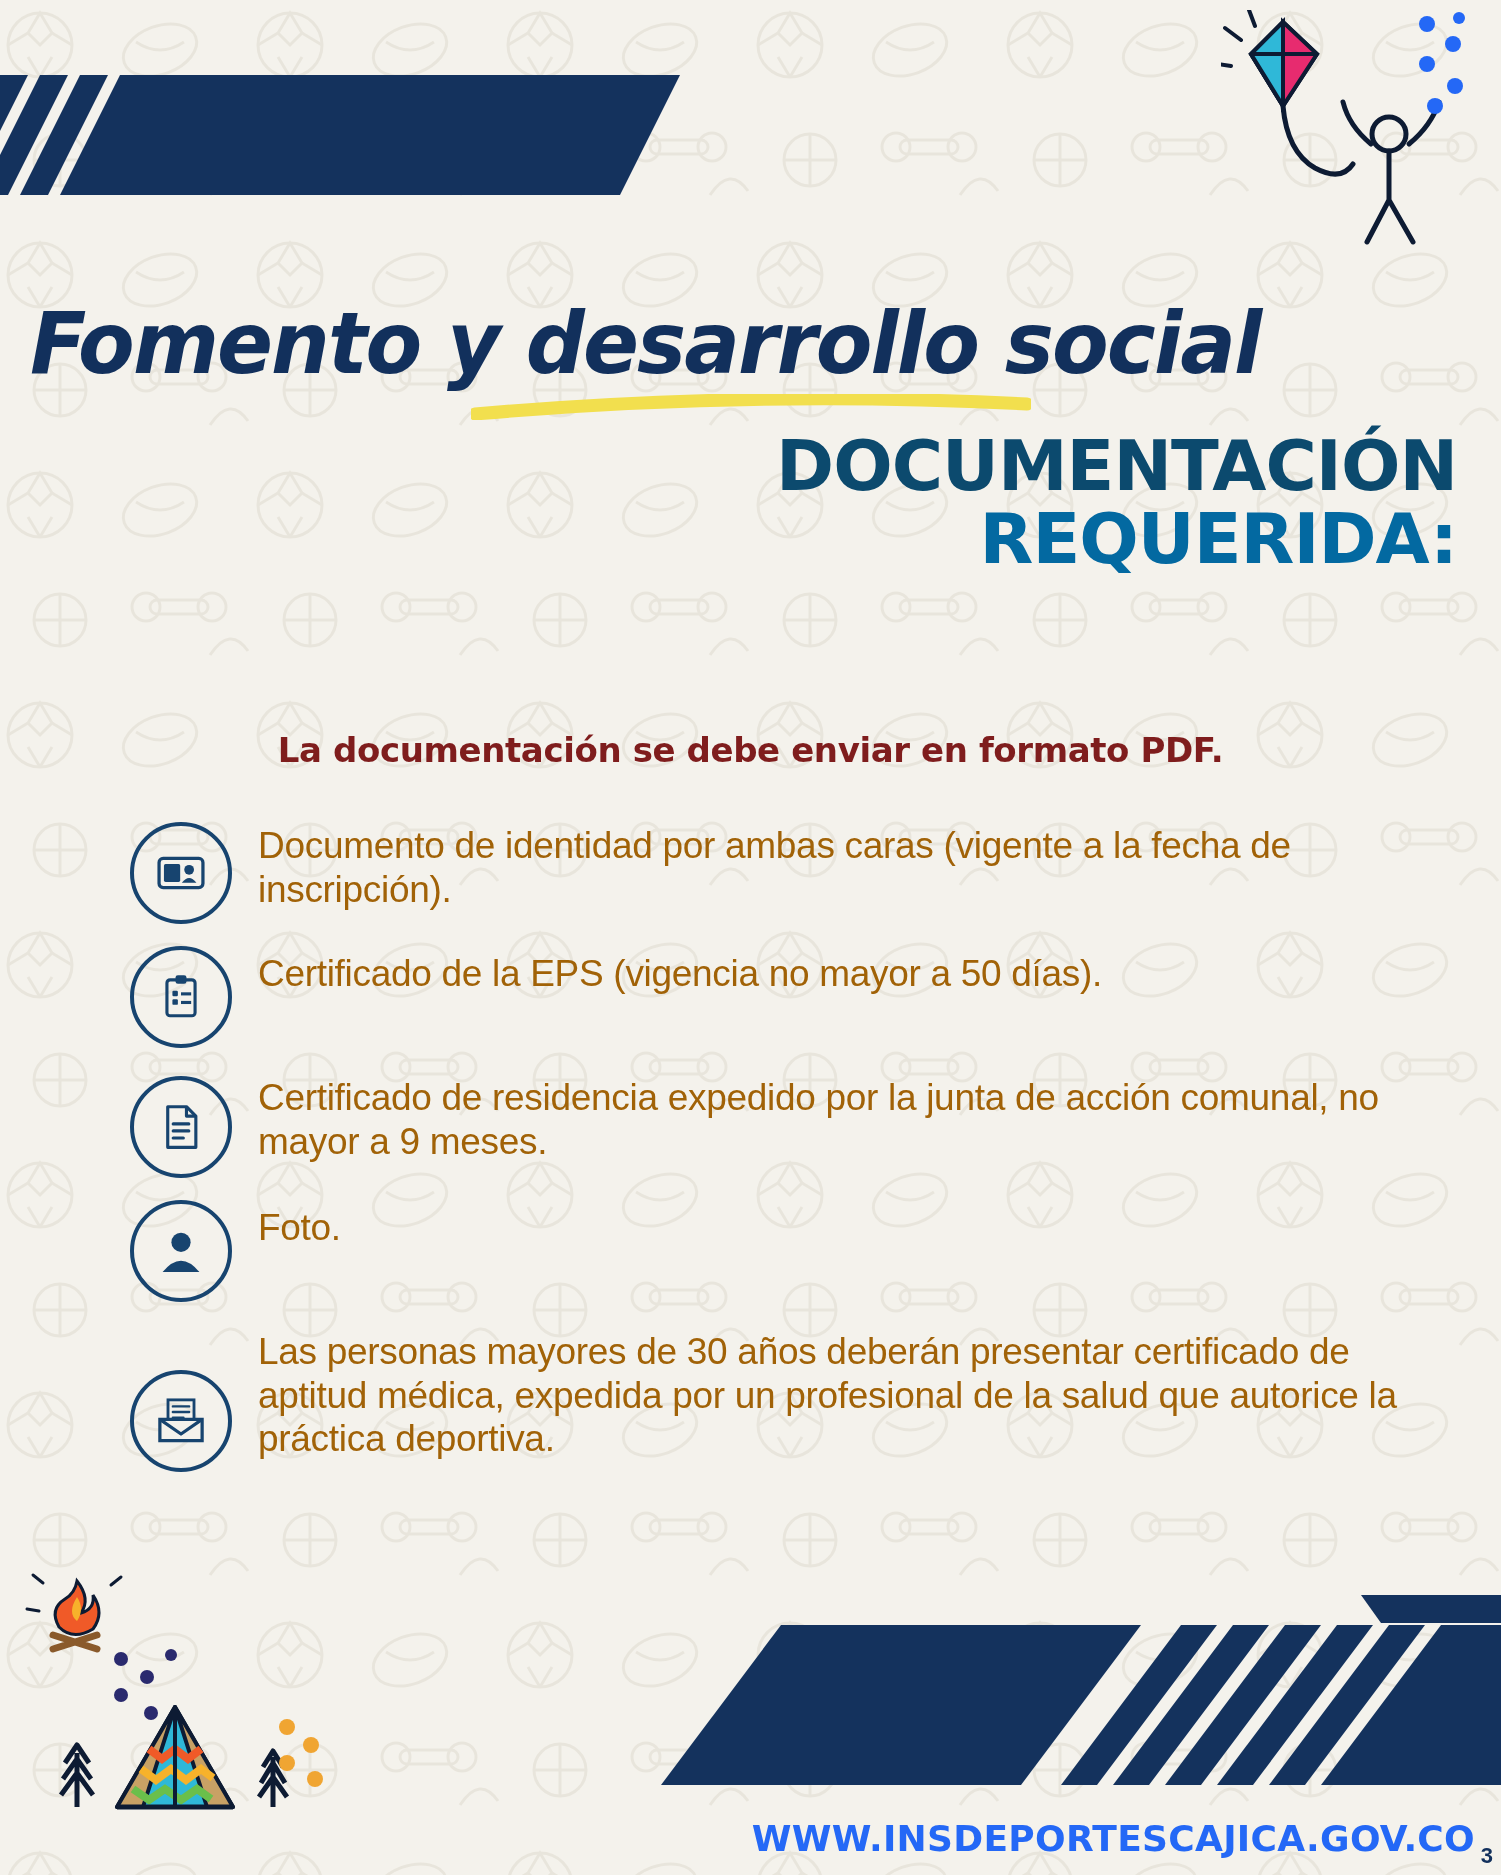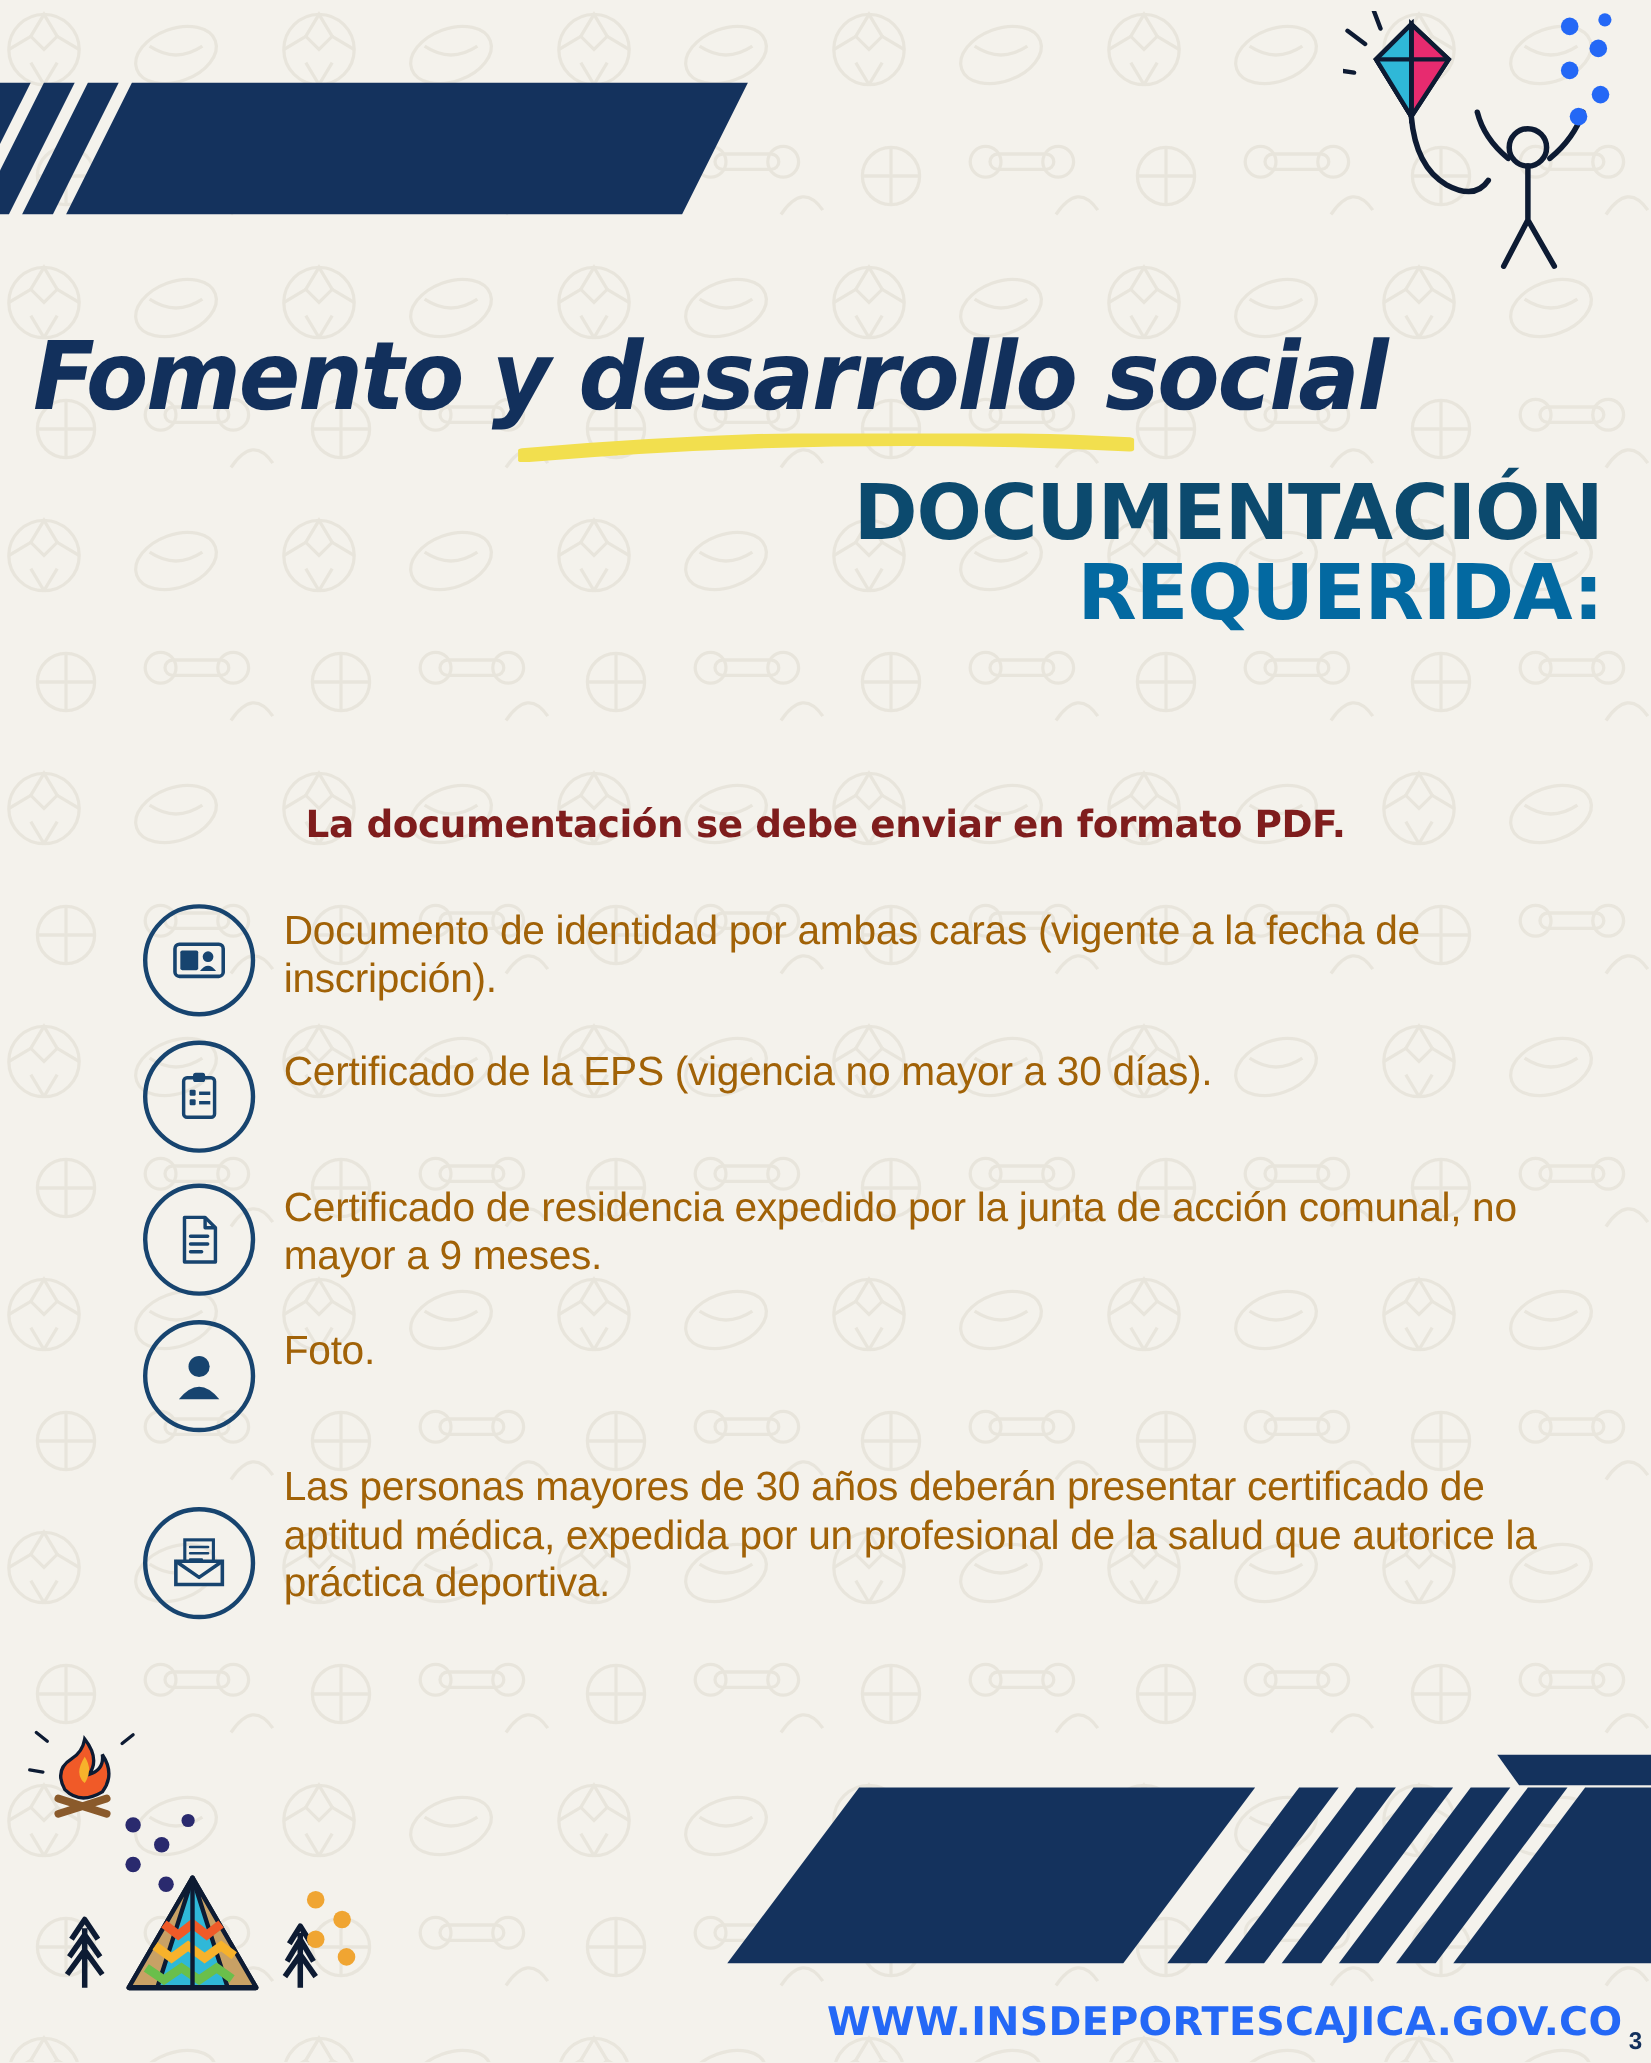--- a/index.html
+++ b/index.html
@@ -300,21 +300,21 @@
           <rect x="14" y="10" width="36" height="46" rx="4" fill="none" stroke="#17446f" stroke-width="4"></rect>
           <rect x="25" y="4" width="14" height="11" rx="3" fill="#17446f"></rect>
           <g fill="#17446f">
             <rect x="21" y="24" width="7" height="7" rx="1.5"></rect>
             <rect x="21" y="35" width="7" height="7" rx="1.5"></rect>
             <rect x="32" y="26" width="13" height="4"></rect>
             <rect x="32" y="37" width="13" height="4"></rect>
           </g>
         </svg>
       </div>
-      <div class="req-text">Certificado de la EPS (vigencia no mayor a 30 días).</div>
+      <div class="req-text">Certificado de la EPS (vigencia no mayor a 50 días).</div>
     </div>
 
     <div class="req-item item-2">
       <div class="req-icon">
         <svg viewBox="0 0 64 64" width="50" height="50">
           <path d="M15 6 h24 l12 12 v40 h-36 z" fill="none" stroke="#17446f" stroke-width="4" stroke-linejoin="round"></path>
           <path d="M39 6 v12 h12" fill="none" stroke="#17446f" stroke-width="4" stroke-linejoin="round"></path>
           <g stroke="#17446f" stroke-width="4" stroke-linecap="round">
             <path d="M22 28 h20 M22 37 h20 M22 46 h13"></path>
           </g>

